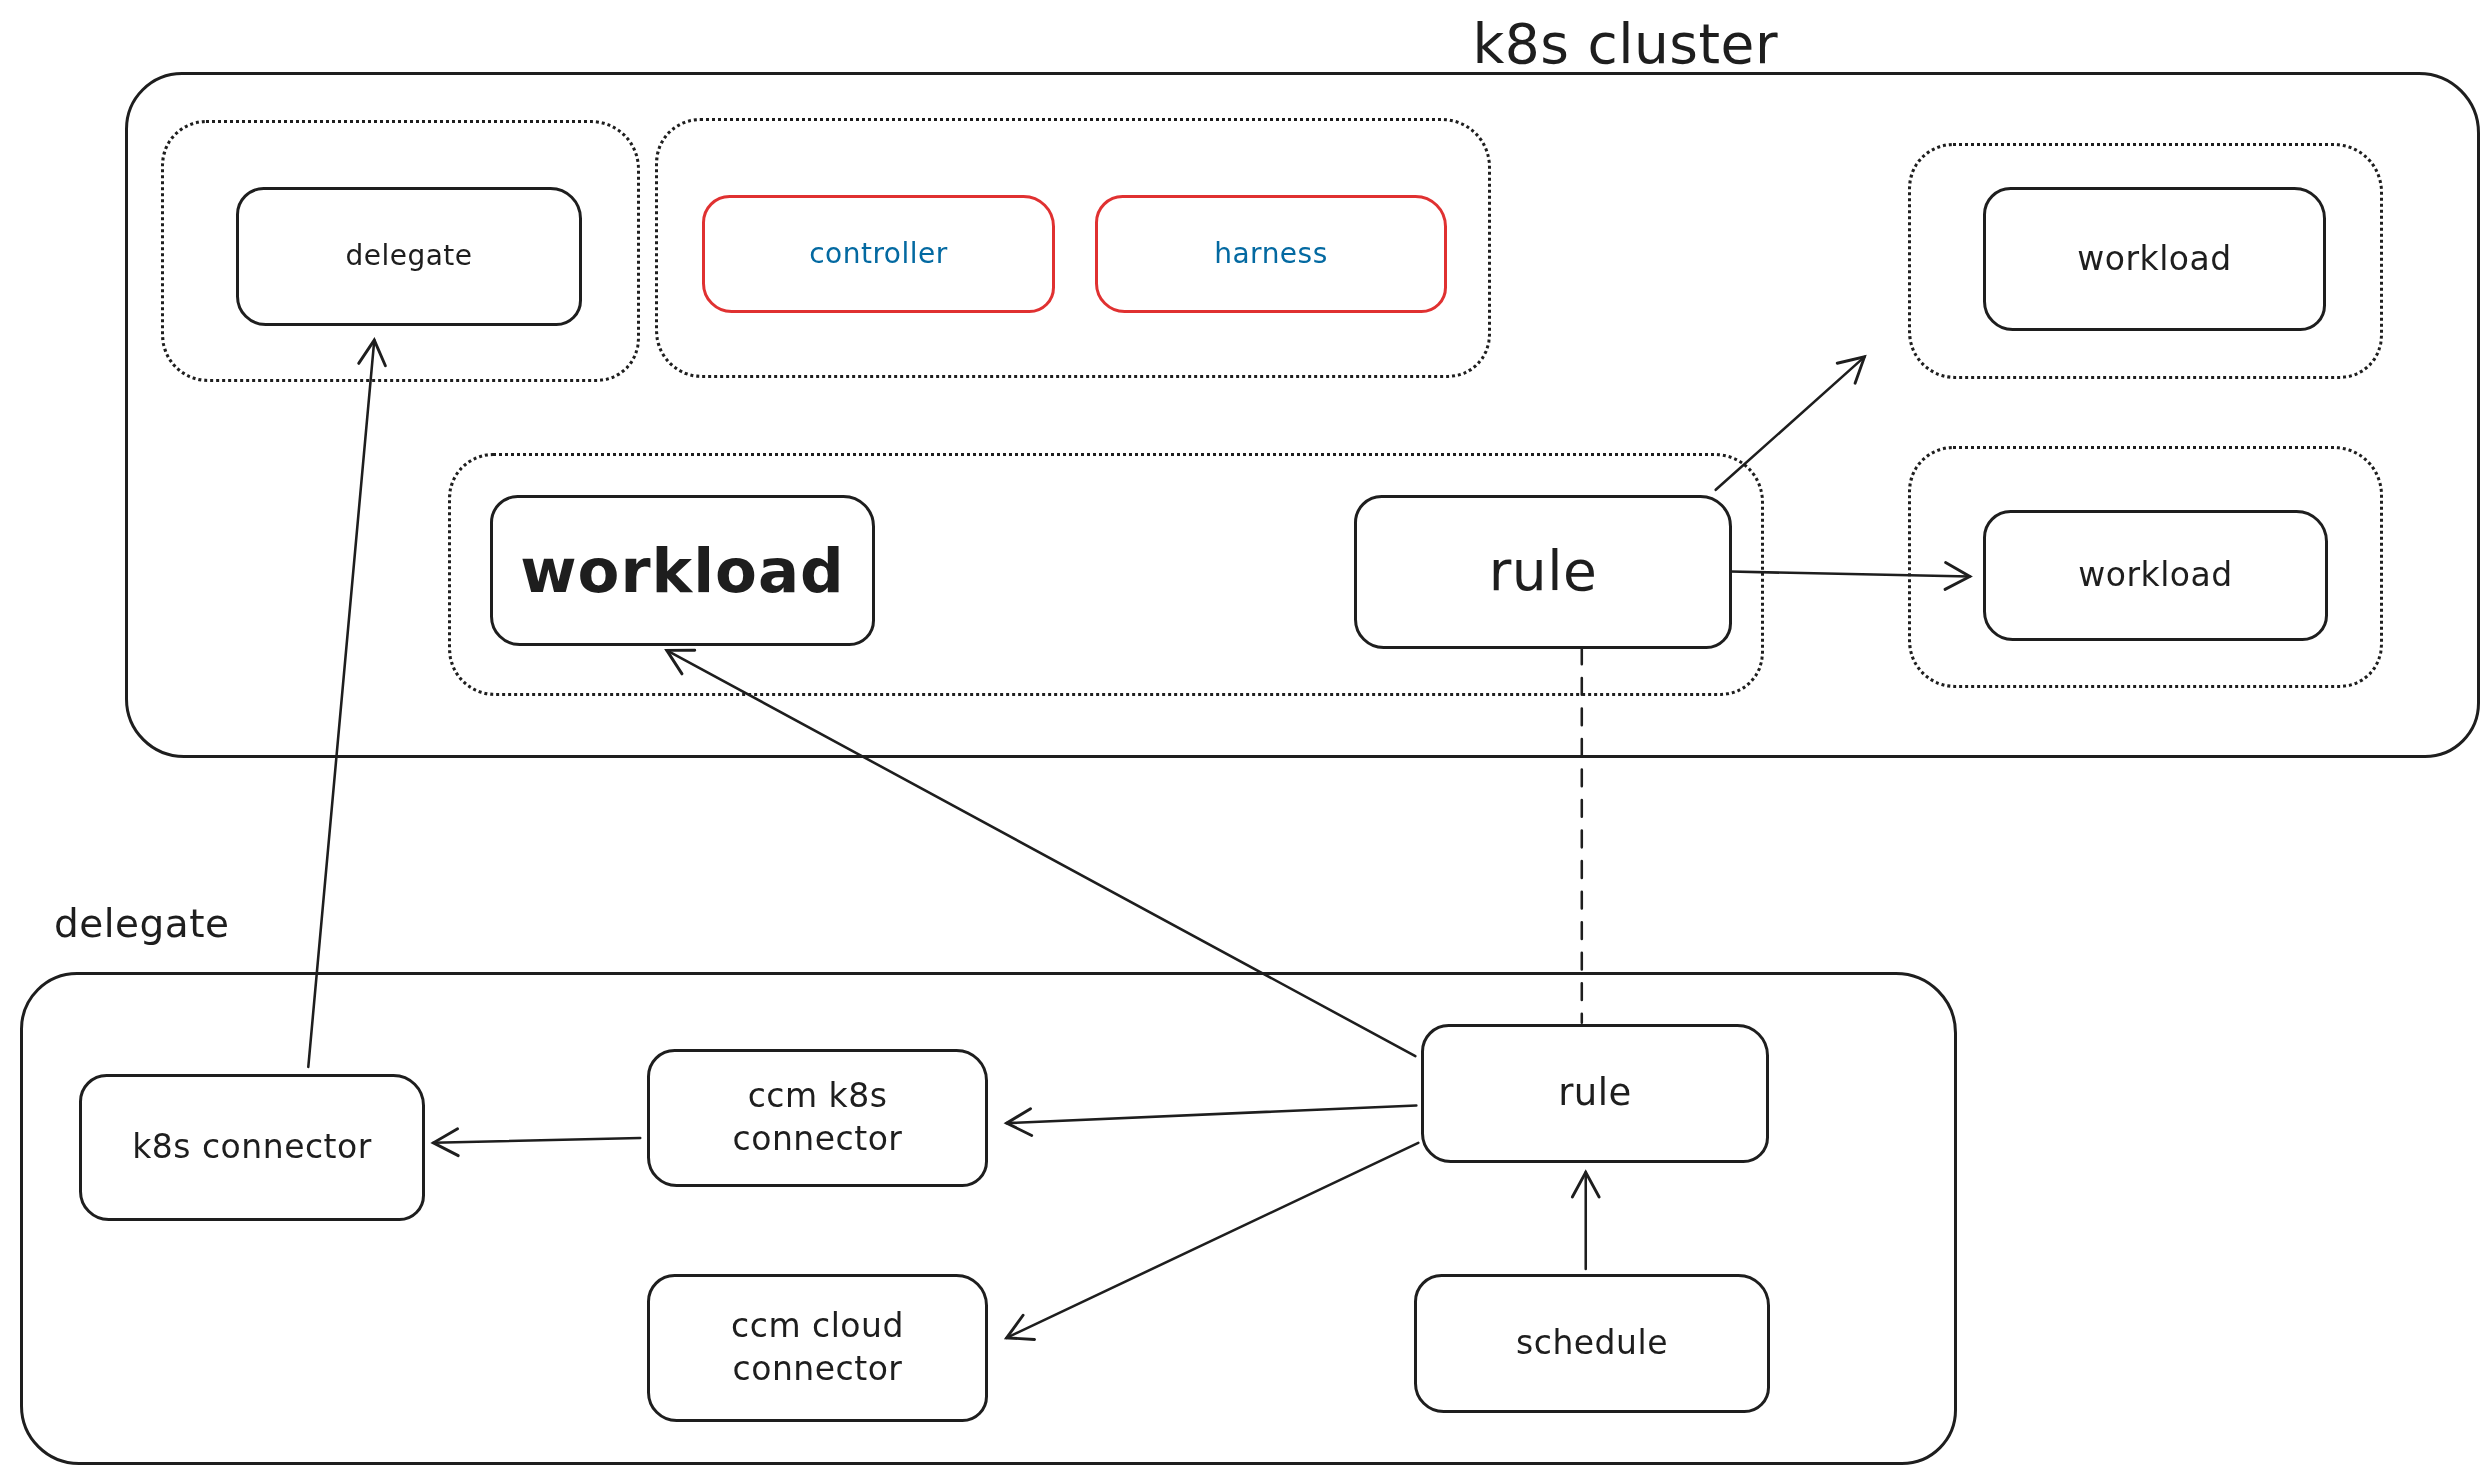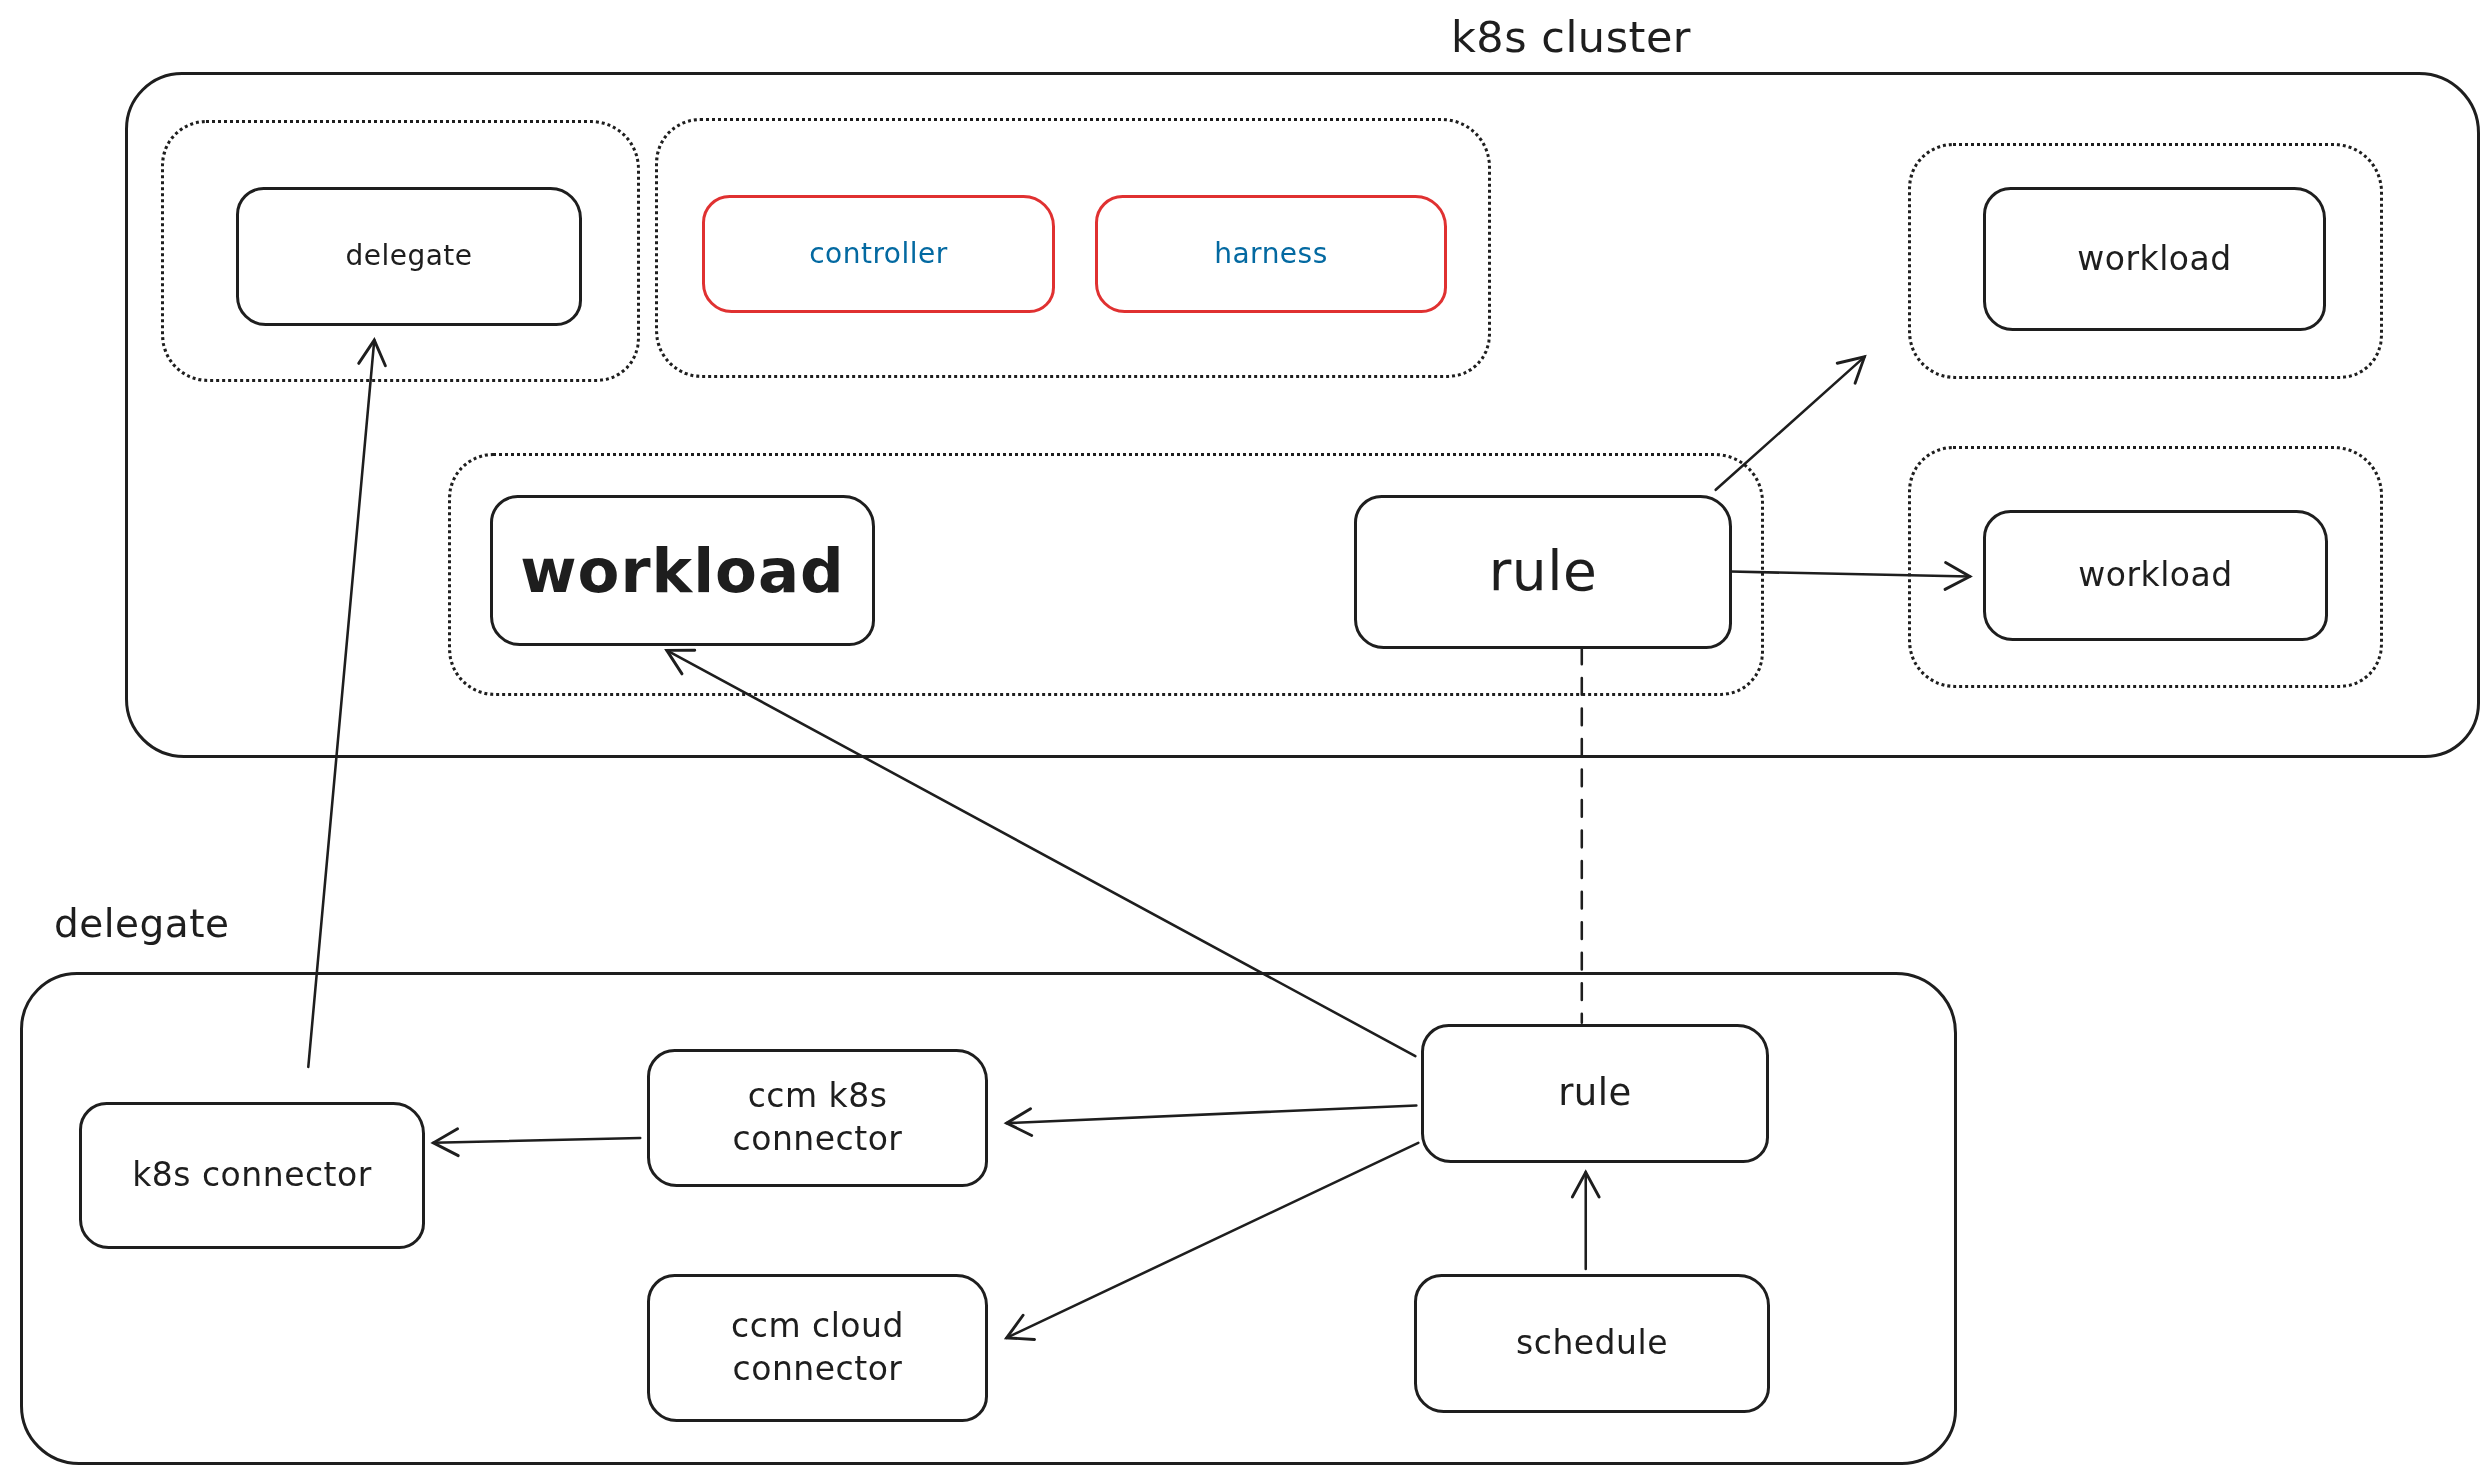--- a/index.html
+++ b/index.html
@@ -13,21 +13,21 @@
   .node{position:absolute;border:3px solid #1e1e1e;border-radius:27.6px 31.5px 25.6px 29.6px;background:#ffffff;
         display:flex;align-items:center;justify-content:center;text-align:center;
         font-size:33px;font-weight:500;line-height:1.3;letter-spacing:0.5px;}
   .node.red{border-color:#e03131;color:#0369a1;}
   .fs-37{font-size:28px;}
   .fs-38{font-size:37px;}
   .big-workload{font-size:61px;font-weight:700;letter-spacing:1px;}
   .big-rule{font-size:55px;font-weight:500;}
   
   .float-label{position:absolute;font-weight:500;letter-spacing:0.5px;}
-  .title-k8s{font-size:43px;width:414px;text-align:center;}
+  .title-k8s{font-size:55px;width:414px;text-align:right;}
   .title-harness{font-size:39px;}
   
   svg.edges{position:absolute;inset:0;pointer-events:none;}
   svg.edges line{stroke:#1e1e1e;stroke-width:2.6;stroke-linecap:round;}
 </style>
 </head>
 <body>
 
 <div class="canvas">
 
@@ -87,21 +87,21 @@
   </div>
 
   <div class="node big-rule" style="left:1354px;top:495px;width:372px;height:148px;">
     <span>rule</span>
   </div>
 
   <div class="node" style="left:1983px;top:510px;width:339px;height:125px;">
     <span>workload</span>
   </div>
 
-  <div class="node" style="left:79px;top:1074px;width:340px;height:141px;margin-top:28px;">
+  <div class="node" style="left:79px;top:1074px;width:340px;height:141px;">
     <span>k8s connector</span>
   </div>
 
   <div class="node" style="left:647px;top:1049px;width:341px;height:138px;padding:10px 54px;box-sizing:border-box;">
     <span>ccm k8s connector</span>
   </div>
 
   <div class="node" style="left:647px;top:1274px;width:341px;height:148px;padding:0 49px;box-sizing:border-box;">
     <span>ccm cloud connector</span>
   </div>

